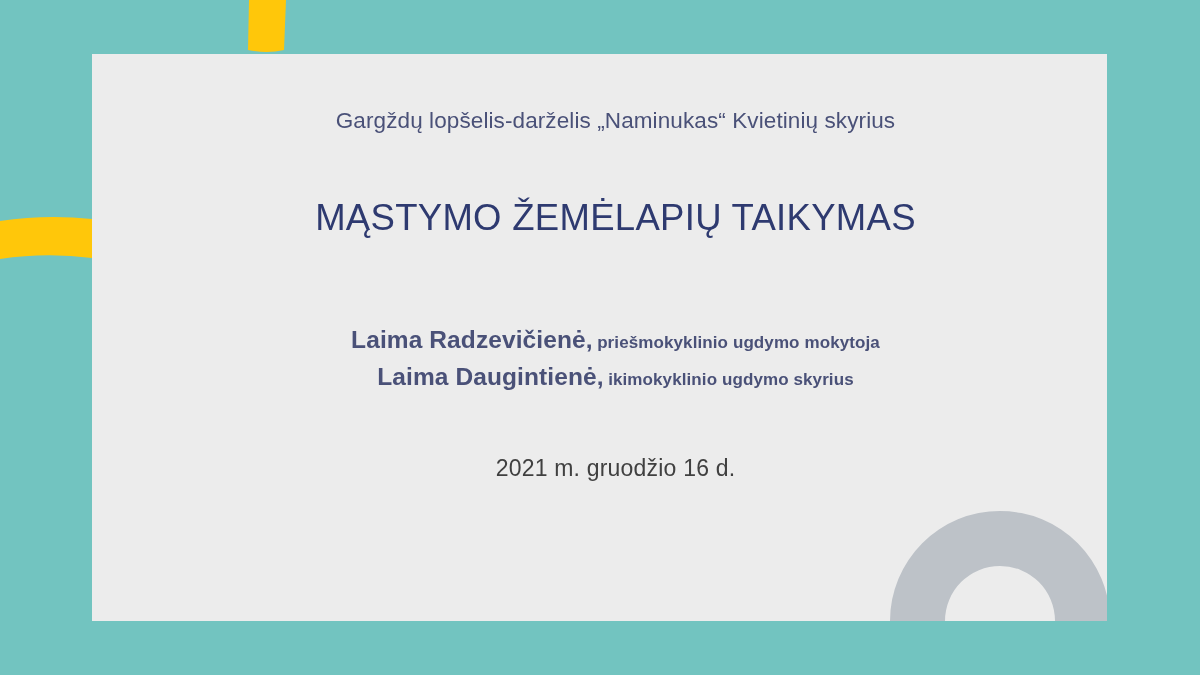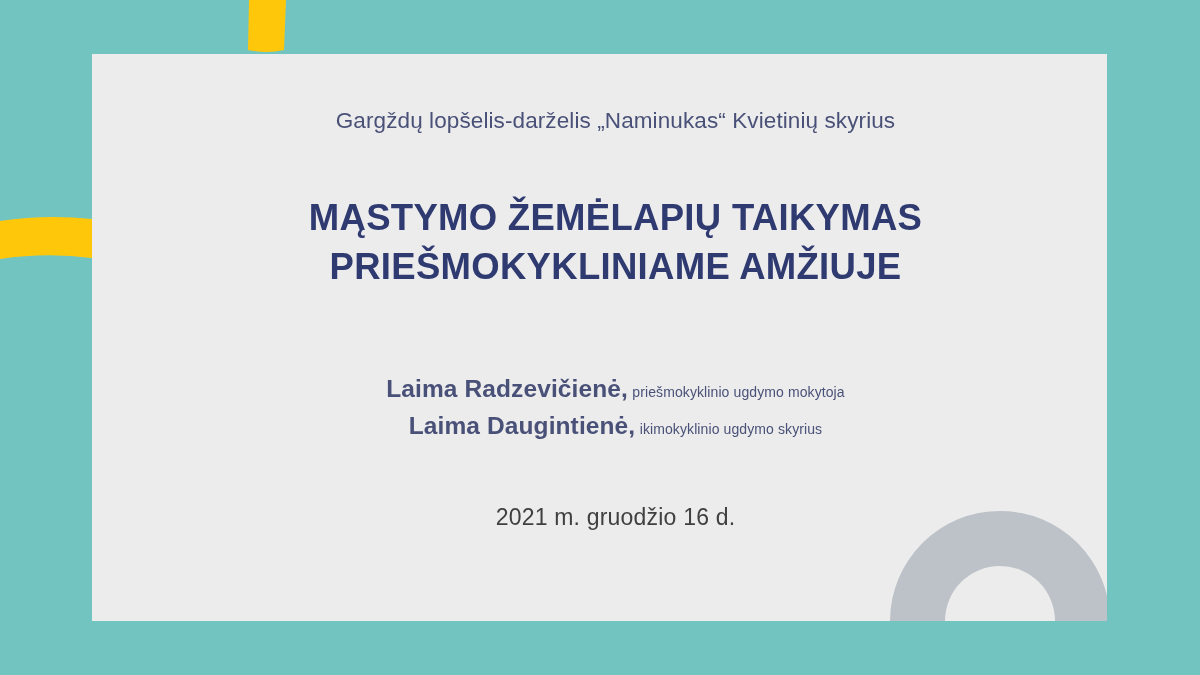--- a/index.html
+++ b/index.html
@@ -51,43 +51,43 @@
     font-size:22.5px;
     font-weight:400;
     letter-spacing:0.1px;
     color:#4a5178;
     white-space:nowrap;
   }
 
   .title {
     margin-top:60px;
     font-size:36.5px;
-    font-weight:bold;
+    font-weight:normal;
     line-height:1.34;
     letter-spacing:0.3px;
     color:#2e3a70;
     text-align:center;
     white-space:nowrap;
   }
 
   .authors {
     margin-top:78px;
     text-align:center;
     color:#4a5178;
     line-height:1.52;
   }
   .author-row { white-space:nowrap; }
   .author-name {
     font-size:24.5px;
     font-weight:700;
     letter-spacing:0.1px;
   }
   .author-role {
-    font-size:14px;
-    font-weight:400;
+    font-size:17px;
+    font-weight:700;
     letter-spacing:0.1px;
   }
 
   .date {
     margin-top:60px;
     font-size:23px;
     font-weight:400;
     letter-spacing:0.2px;
     color:#404040;
     white-space:nowrap;
@@ -112,21 +112,20 @@
         <path fill="#bdc2c8" d="M5 118 A110 110 0 0 1 225 118 L170 118 A55 55 0 0 0 60 118 Z"></path>
       </svg>
     </div>
 
     <div id="content">
 
       <div class="org">Gargždų lopšelis-darželis „Naminukas“ Kvietinių skyrius</div>
 
       <div class="title">
         <div>MĄSTYMO ŽEMĖLAPIŲ TAIKYMAS</div>
-        <div>PRIEŠMOKYKLINIAME AMŽIUJE</div>
       </div>
 
       <div class="authors">
         <div class="author-row">
           <span class="author-name">Laima Radzevičienė,</span>
           <span class="author-role">priešmokyklinio ugdymo mokytoja</span>
         </div>
         <div class="author-row">
           <span class="author-name">Laima Daugintienė,</span>
           <span class="author-role">ikimokyklinio ugdymo skyrius</span>

